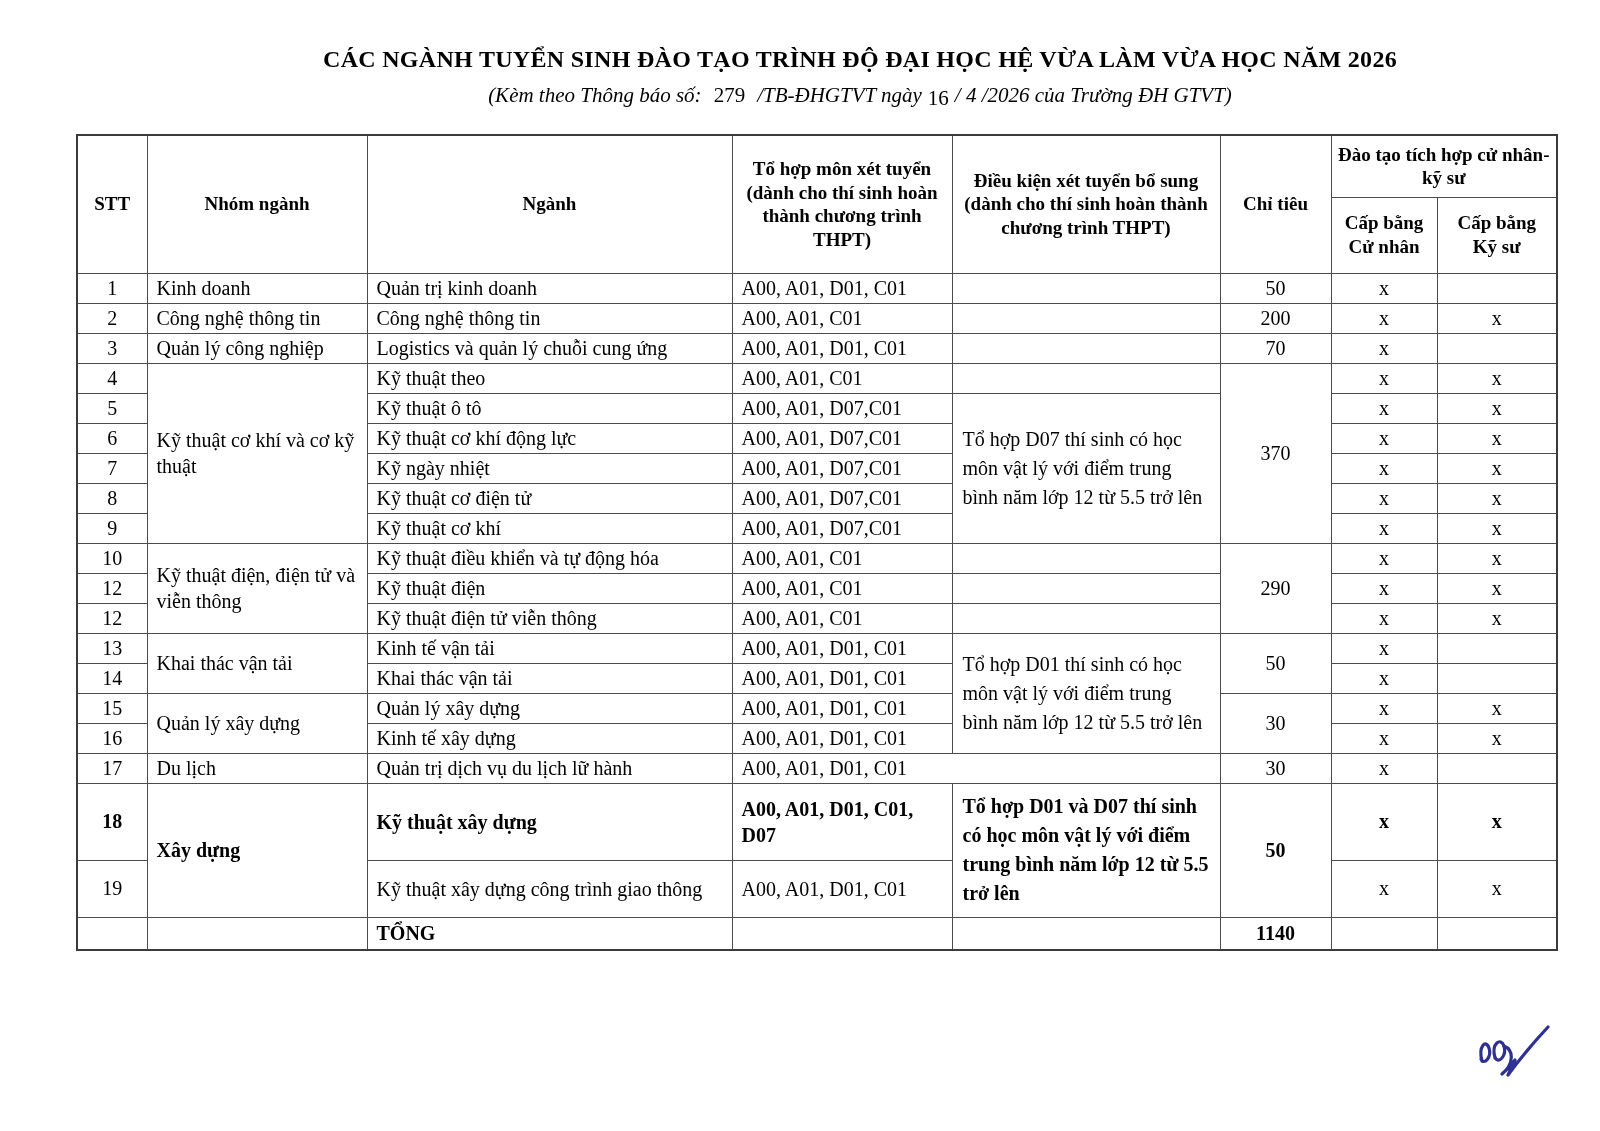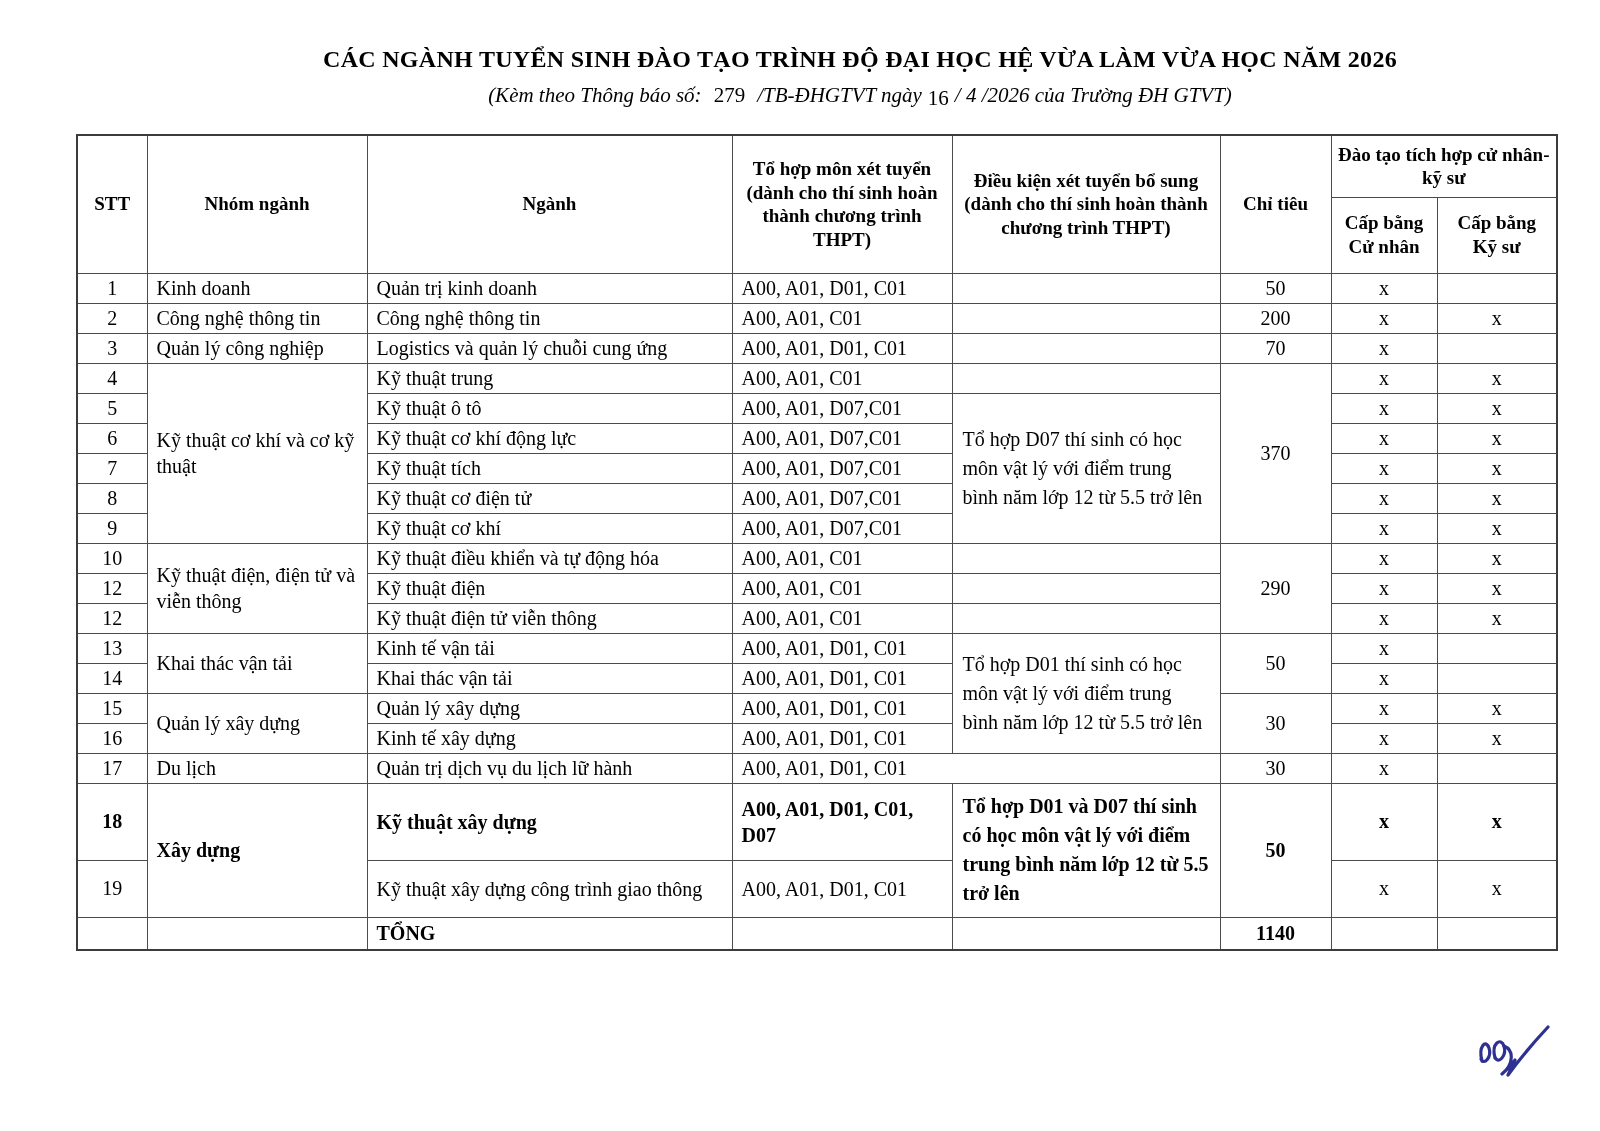--- a/index.html
+++ b/index.html
@@ -155,21 +155,21 @@
         <td class="major">Logistics và quản lý chuỗi cung ứng</td>
         <td class="combo">A00, A01, D01, C01</td>
         <td class="cond"></td>
         <td class="quota">70</td>
         <td class="mark">x</td>
         <td class="mark"></td>
       </tr>
       <tr>
         <td class="stt">4</td>
         <td rowspan="6" class="group">Kỹ thuật cơ khí và cơ kỹ thuật</td>
-        <td class="major">Kỹ thuật trung</td>
+        <td class="major">Kỹ thuật theo</td>
         <td class="combo">A00, A01, C01</td>
         <td class="cond"></td>
         <td rowspan="6" class="quota">370</td>
         <td class="mark">x</td>
         <td class="mark">x</td>
       </tr>
       <tr>
         <td class="stt">5</td>
         <td class="major">Kỹ thuật ô tô</td>
         <td class="combo">A00, A01, D07,C01</td>
@@ -179,21 +179,21 @@
       </tr>
       <tr>
         <td class="stt">6</td>
         <td class="major">Kỹ thuật cơ khí động lực</td>
         <td class="combo">A00, A01, D07,C01</td>
         <td class="mark">x</td>
         <td class="mark">x</td>
       </tr>
       <tr>
         <td class="stt">7</td>
-        <td class="major">Kỹ thuật tích</td>
+        <td class="major">Kỹ ngày nhiệt</td>
         <td class="combo">A00, A01, D07,C01</td>
         <td class="mark">x</td>
         <td class="mark">x</td>
       </tr>
       <tr>
         <td class="stt">8</td>
         <td class="major">Kỹ thuật cơ điện tử</td>
         <td class="combo">A00, A01, D07,C01</td>
         <td class="mark">x</td>
         <td class="mark">x</td>

